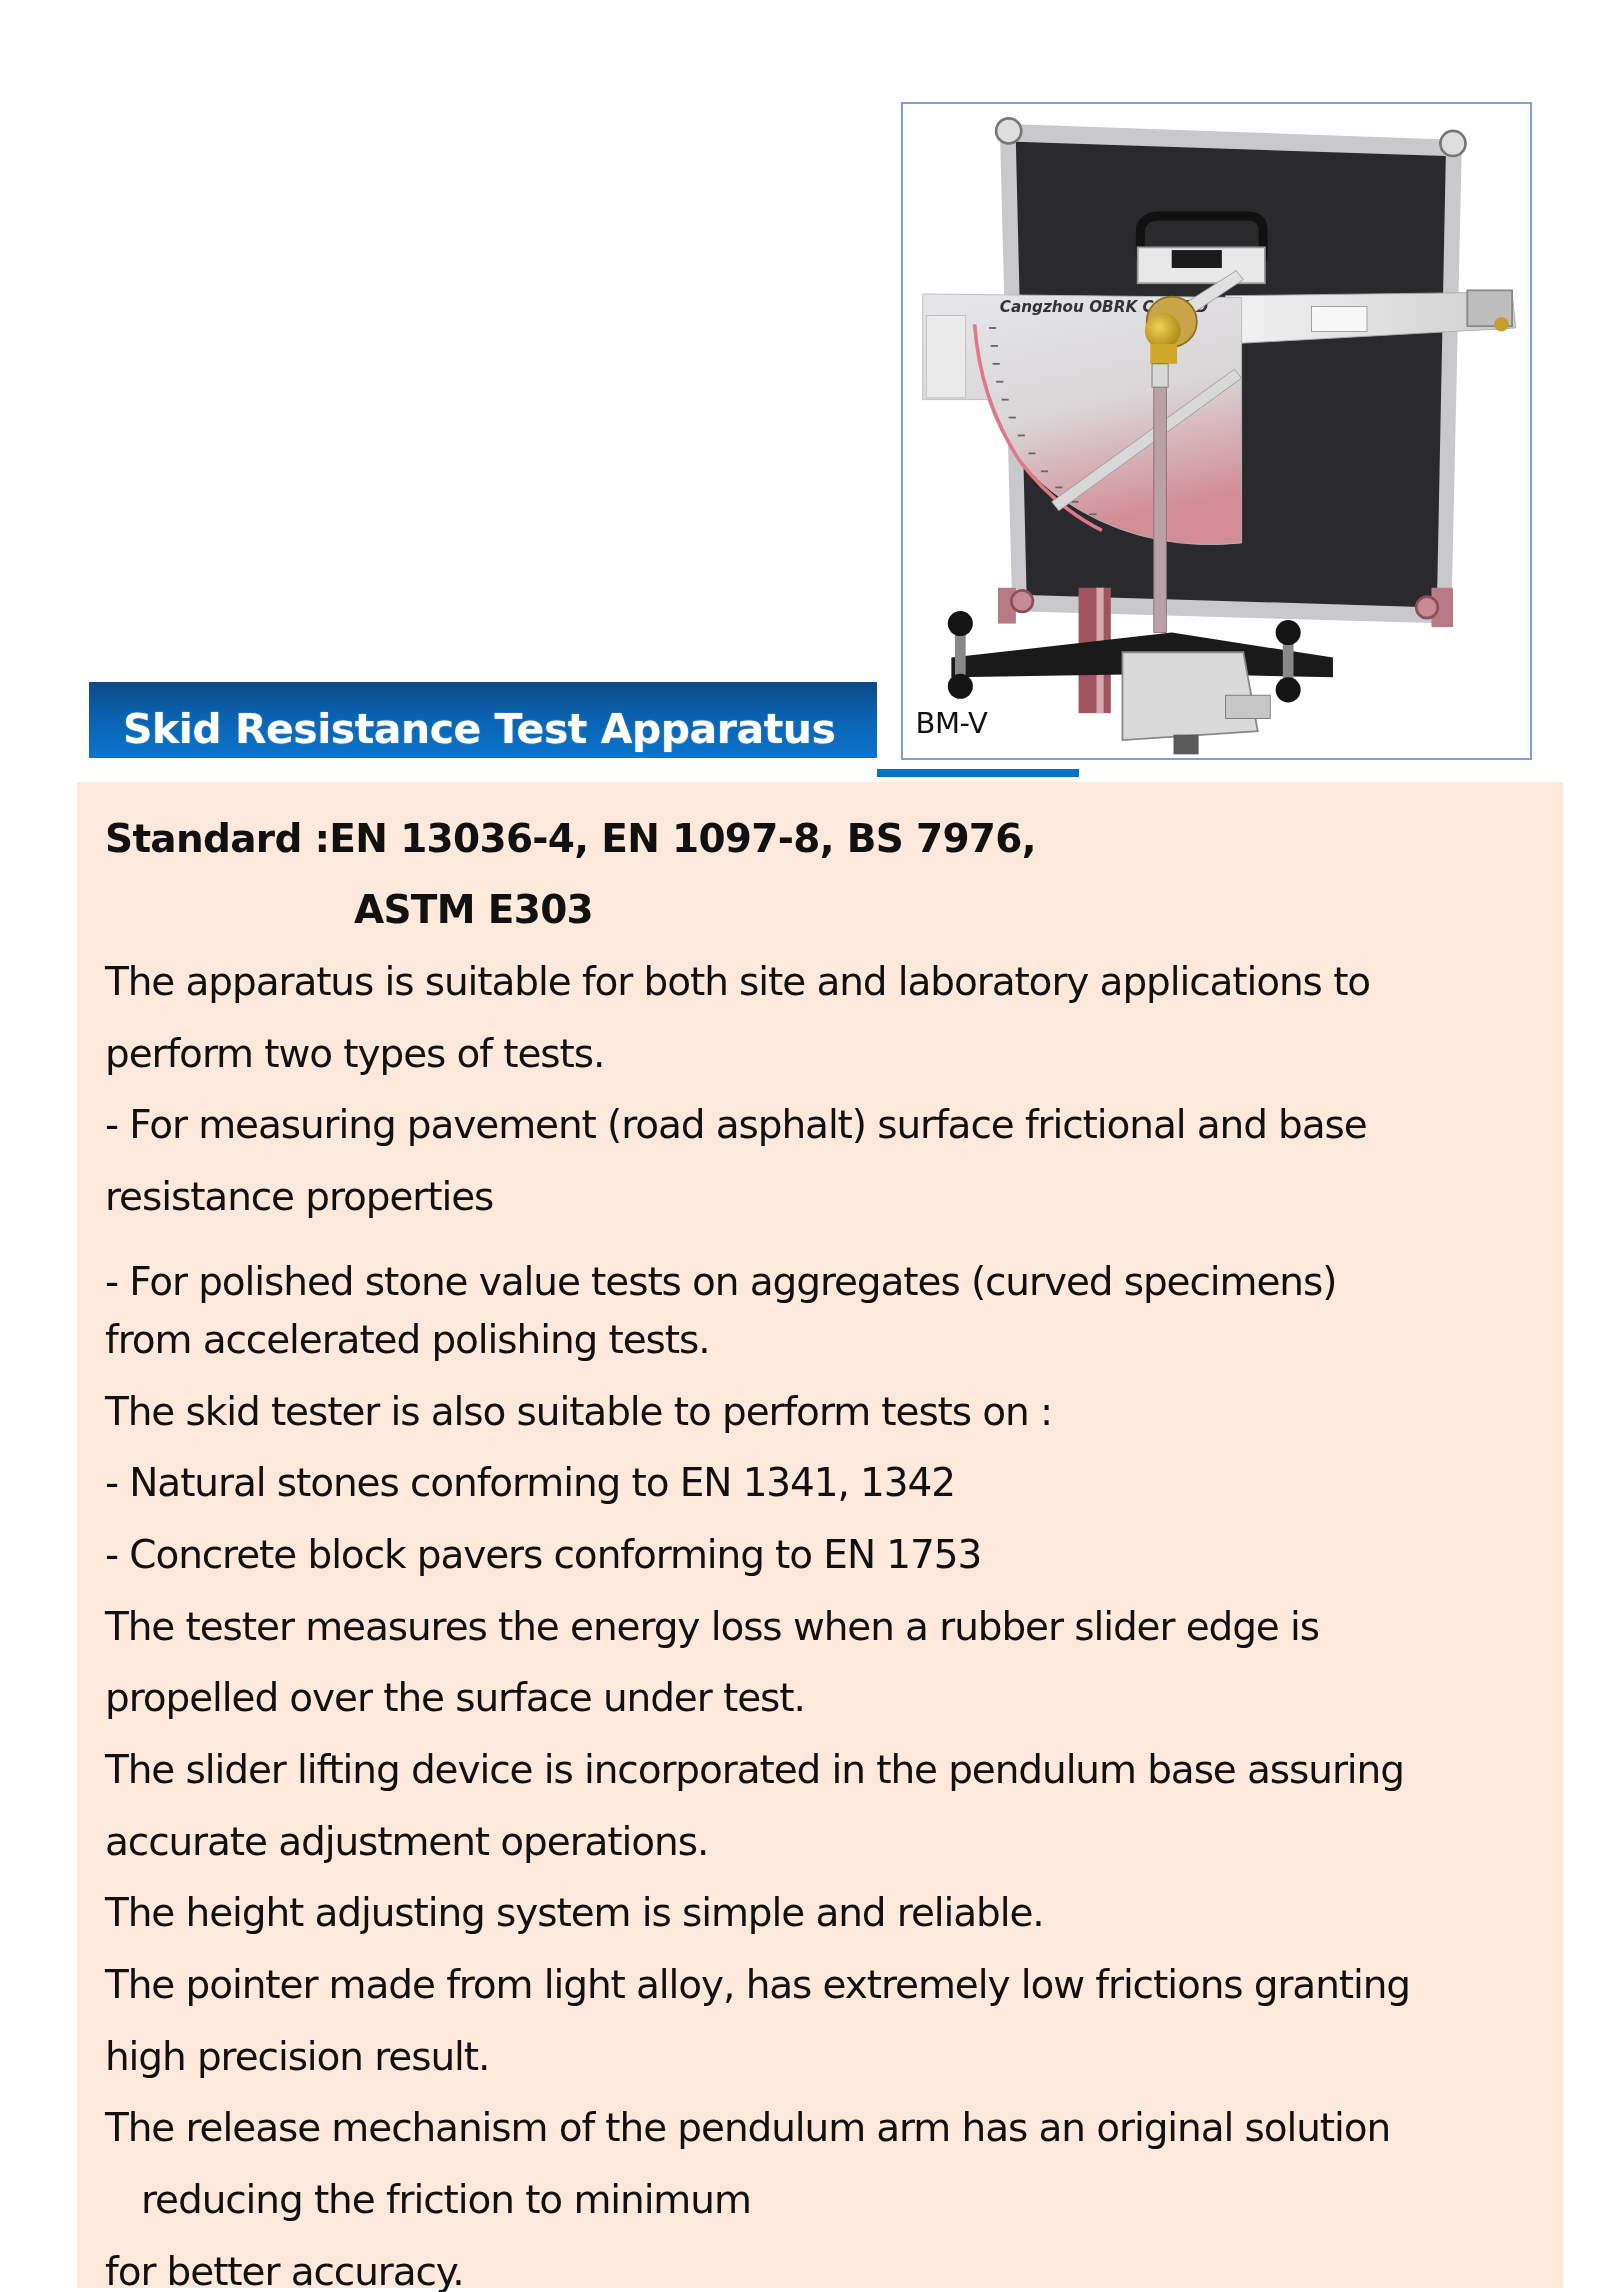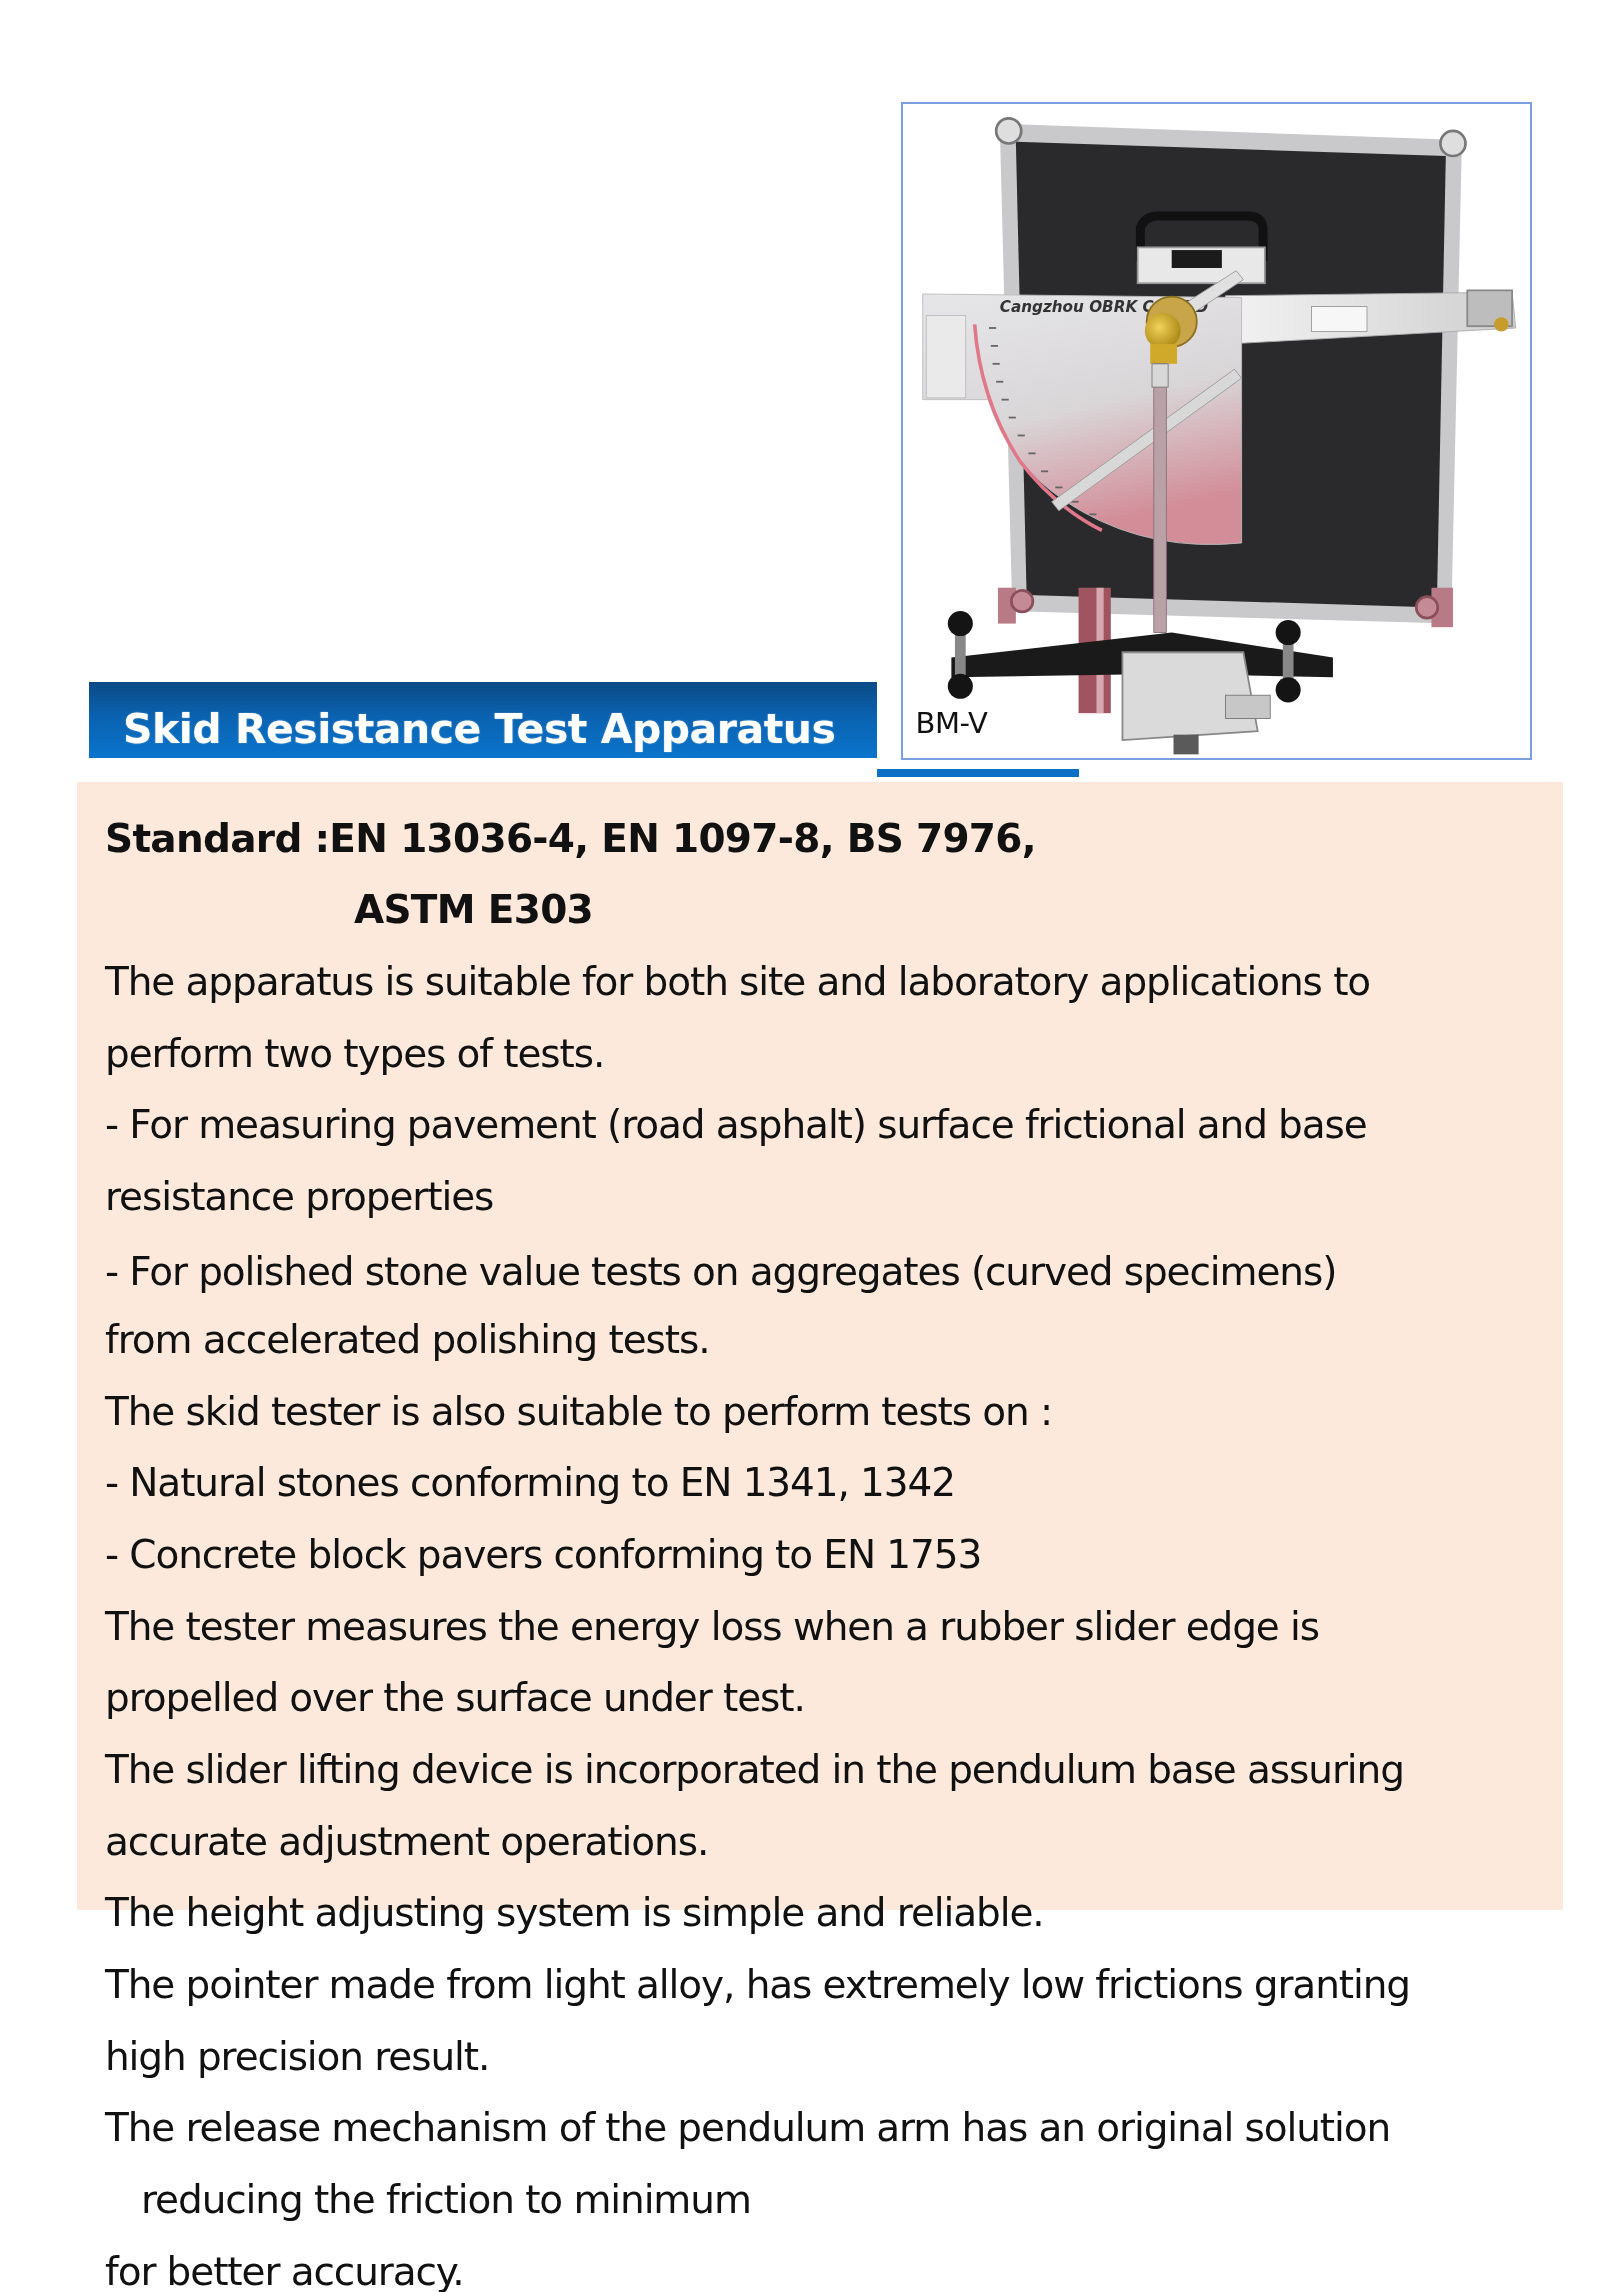--- a/index.html
+++ b/index.html
@@ -9,21 +9,21 @@
                  border:2.7px solid #7a9fdc; background:#ffffff; box-sizing:content-box; }
   .photo-frame svg { position:absolute; left:0; top:0; }
   .model-label { position:absolute; left:12.5px; top:602px; font-size:29px; color:#111;
                  font-family:"DejaVu Sans", sans-serif; letter-spacing:-0.4px;text-align:center; }
   .title-band { position:absolute; left:89px; top:682px; width:788px; height:76px;
                 background:linear-gradient(to bottom, #0b4a86 0%, #0a62b0 45%, #0a74cc 100%); }
   .title-text { position:absolute; left:34px; top:23px; font-size:41px; font-weight:bold; color:#ffffff;
                 font-family:"DejaVu Sans", sans-serif; letter-spacing:-0.5px; white-space:nowrap;
                 text-shadow:0 0 1.8px rgba(255,255,255,0.4); }
   .title-underline { position:absolute; left:877px; top:769px; width:202px; height:8px; background:#0a70c6; }
-  .panel { position:absolute; left:77px; top:782px; width:1486px; height:1128px; background:#fce9dc; }
+  .panel { position:absolute; left:77px; top:782px; width:1486px; height:1506px; background:#fce9dc; }
   .line { position:absolute; left:28px; height:72px; line-height:72px; font-size:39px; color:#111;
           white-space:nowrap; letter-spacing:-1.1px; font-family:"DejaVu Sans", sans-serif; }
   .line.bold { font-weight:bold; letter-spacing:-0.7px; }
 </style>
 </head>
 <body>
 
 <div class="photo-frame">
   <svg width="627" height="654" viewBox="0 0 700 730">
     <defs>
@@ -112,21 +112,21 @@
 </div>
 <div class="title-underline"></div>
 
 <div class="panel">
   <div class="line bold" style="top:20.6px;">Standard :EN 13036-4, EN 1097-8, BS 7976,</div>
   <div class="line bold" style="top:92px; left:277px;">ASTM E303</div>
   <div class="line" style="top:164px;">The apparatus is suitable for both site and laboratory applications to</div>
   <div class="line" style="top:236px;">perform two types of tests.</div>
   <div class="line" style="top:307px;">- For measuring pavement (road asphalt) surface frictional and base</div>
   <div class="line" style="top:379px;">resistance properties</div>
-  <div class="line" style="top:454px;">- For polished stone value tests on aggregates (curved specimens)</div>
+  <div class="line" style="top:464px;">- For polished stone value tests on aggregates (curved specimens)</div>
   <div class="line" style="top:522px;">from accelerated polishing tests.</div>
   <div class="line" style="top:594px;">The skid tester is also suitable to perform tests on :</div>
   <div class="line" style="top:665px;">- Natural stones conforming to EN 1341, 1342</div>
   <div class="line" style="top:737px;">- Concrete block pavers conforming to EN 1753</div>
   <div class="line" style="top:809px;">The tester measures the energy loss when a rubber slider edge is</div>
   <div class="line" style="top:880px;">propelled over the surface under test.</div>
   <div class="line" style="top:952px;">The slider lifting device is incorporated in the pendulum base assuring</div>
   <div class="line" style="top:1024px;">accurate adjustment operations.</div>
   <div class="line" style="top:1095px;">The height adjusting system is simple and reliable.</div>
   <div class="line" style="top:1167px;">The pointer made from light alloy, has extremely low frictions granting</div>

